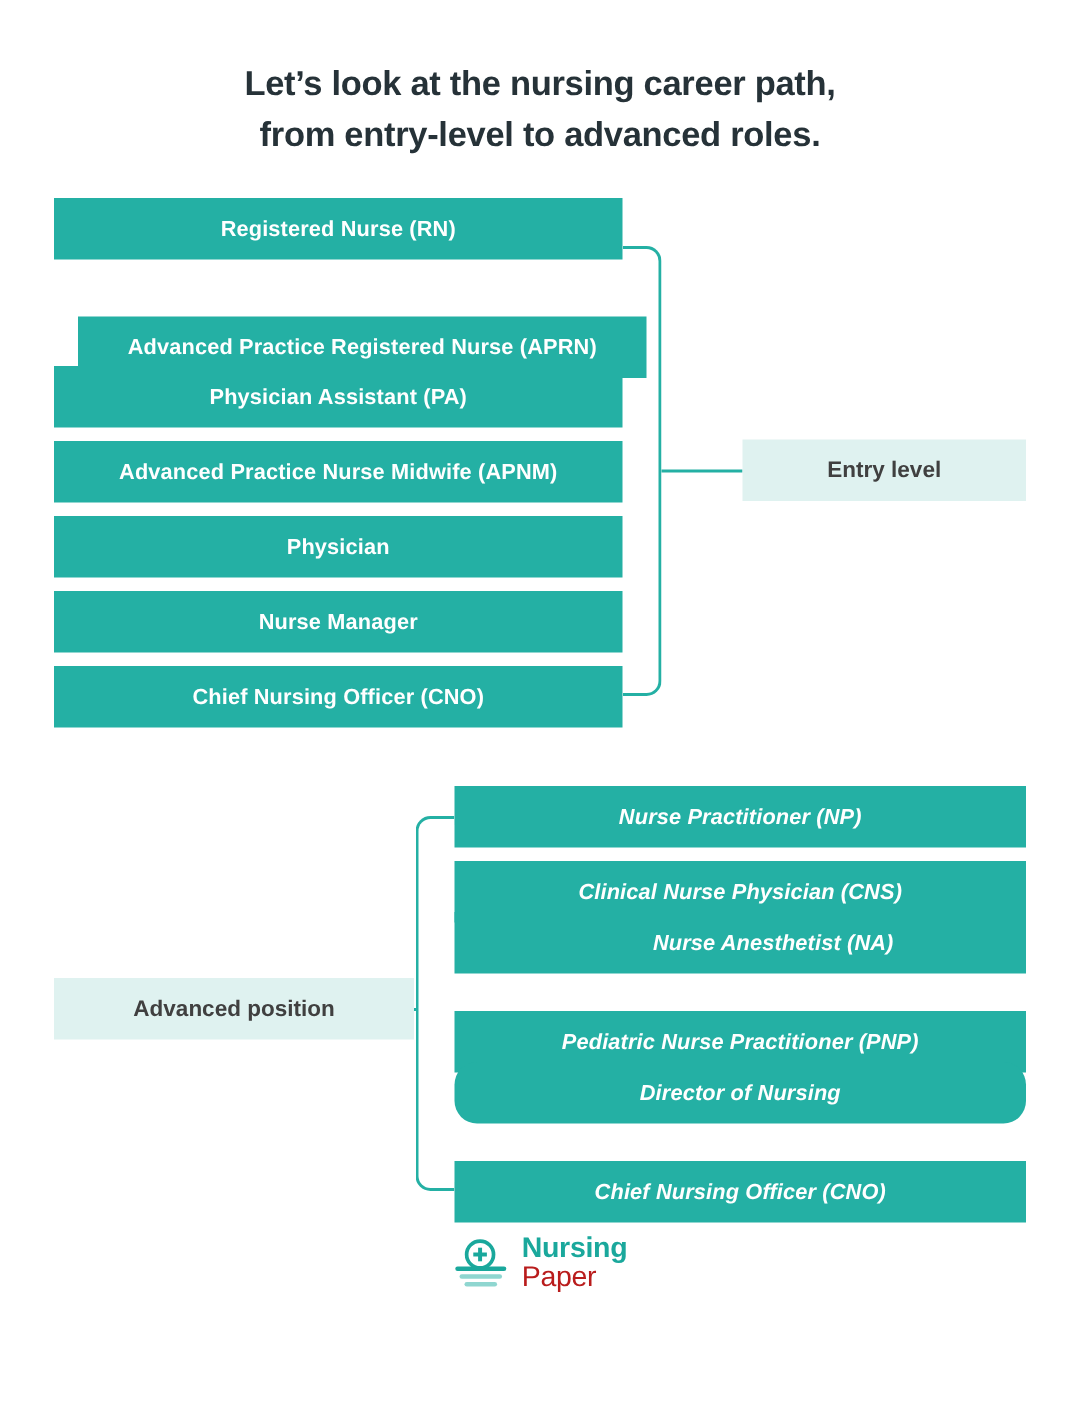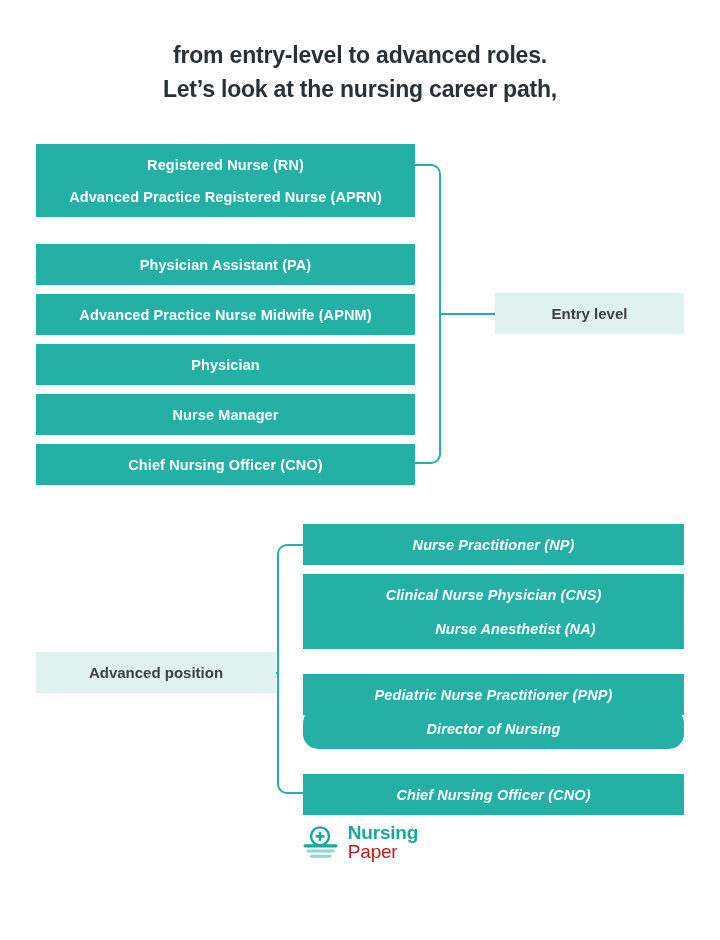--- a/index.html
+++ b/index.html
@@ -47,22 +47,22 @@
     align-items: center;
     justify-content: center;
     font-size: 14.5px;
     font-weight: bold;
     letter-spacing: 0.1px;
     white-space: nowrap;
   }
 
   
   .group-entry .bar { left: 36px; width: 379px; }
-  .group-entry .bar.b0 { top: 144px; }
-  .group-entry .bar.b1 { top: 176px; }
+  .group-entry .bar.b0 { top: 132px; }
+  .group-entry .bar.b1 { top: 211px; margin-left: 16px; }
   .group-entry .bar.b2 { top: 244px; }
   .group-entry .bar.b3 { top: 294px; }
   .group-entry .bar.b4 { top: 344px; }
   .group-entry .bar.b5 { top: 394px; }
   .group-entry .bar.b6 { top: 444px; }
 
   
   .bracket-entry {
     position: absolute;
     left: 415px;
@@ -157,22 +157,22 @@
     color: #b91c1c;
     letter-spacing: -0.2px;
   }
 </style>
 </head>
 <body>
 
 <div class="page">
 
   <div class="title">
+    <span class="line">Let’s look at the nursing career path,</span>
     <span class="line">from entry-level to advanced roles.</span>
-    <span class="line">Let’s look at the nursing career path,</span>
   </div>
 
   <div class="group-entry">
     <div class="bar b0">Registered Nurse (RN)</div>
     <div class="bar b1">Advanced Practice Registered Nurse (APRN)</div>
     <div class="bar b2">Physician Assistant (PA)</div>
     <div class="bar b3">Advanced Practice Nurse Midwife (APNM)</div>
     <div class="bar b4">Physician</div>
     <div class="bar b5">Nurse Manager</div>
     <div class="bar b6">Chief Nursing Officer (CNO)</div>

